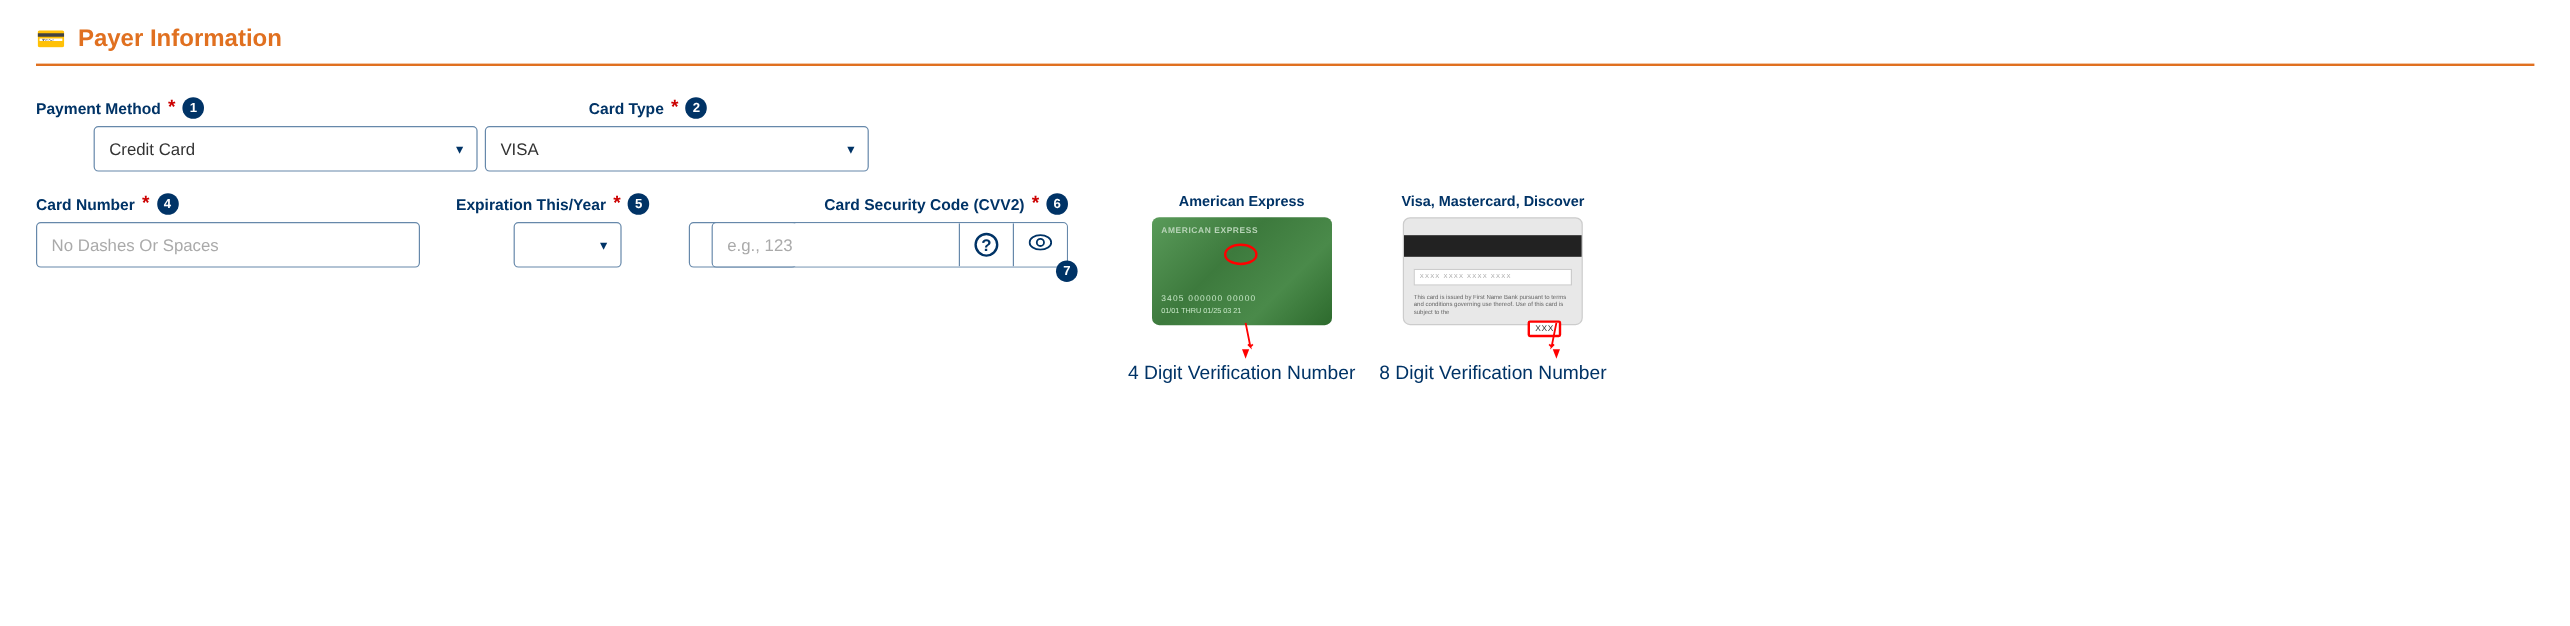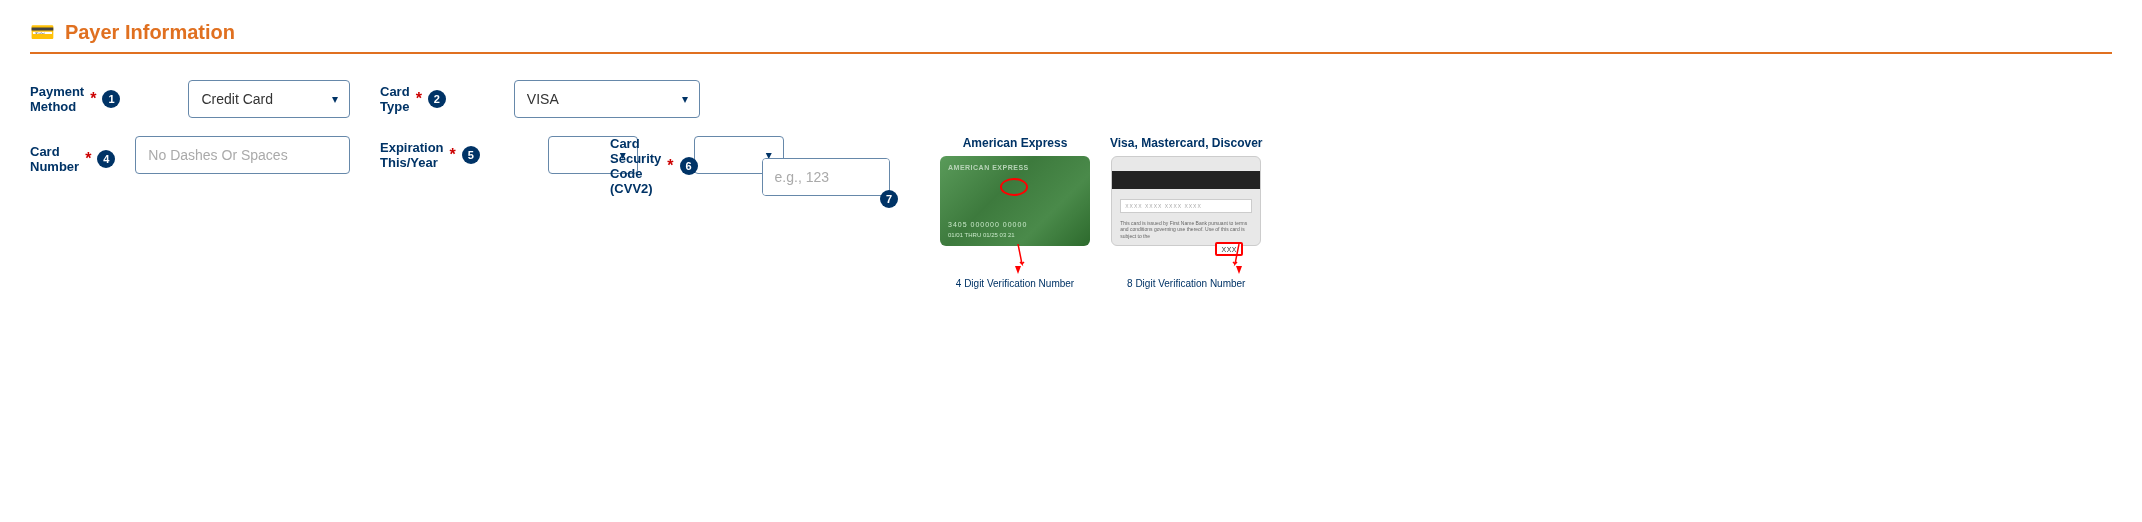--- a/index.html
+++ b/index.html
@@ -30,27 +30,27 @@
       padding: 20px 0 10px 0;
     }
     .form-row {
       display: flex;
       gap: 30px;
       margin-bottom: 18px;
       align-items: flex-end;
     }
     .form-group {
       display: flex;
-      flex-direction: row;
-      gap: 20px;
+      flex-direction: column;
+      gap: 6px;
     }
     .form-group.payment-method { width: 320px; }
-    .form-group.card-type { width: 320px; }
+    .form-group.card-type { width: 320px; align-items: center; }
     .form-group.name-on-card { width: 370px; }
-    .form-group.card-number { width: 320px; align-items: flex-end; }
+    .form-group.card-number { width: 320px; }
     .form-group.expiration { width: 200px; }
     .form-group.cvv { width: 280px; align-items: flex-end; }
 
     .label-row {
       display: flex;
       align-items: center;
       gap: 6px;
     }
     .field-label {
       font-weight: bold;
@@ -258,21 +258,21 @@
     .visa-card .small-text {
       position: absolute;
       bottom: 6px;
       left: 8px;
       right: 8px;
       font-size: 5px;
       color: #666;
       line-height: 1.3;
     }
     .digit-label {
-      font-size: 10px;
+      font-size: 16px;
       color: #003366;
       text-align: center;
       margin-top: 26px;
     }
 
     .form-row-bottom {
       align-items: flex-start;
     }
     .badge-7 {
       position: relative;

